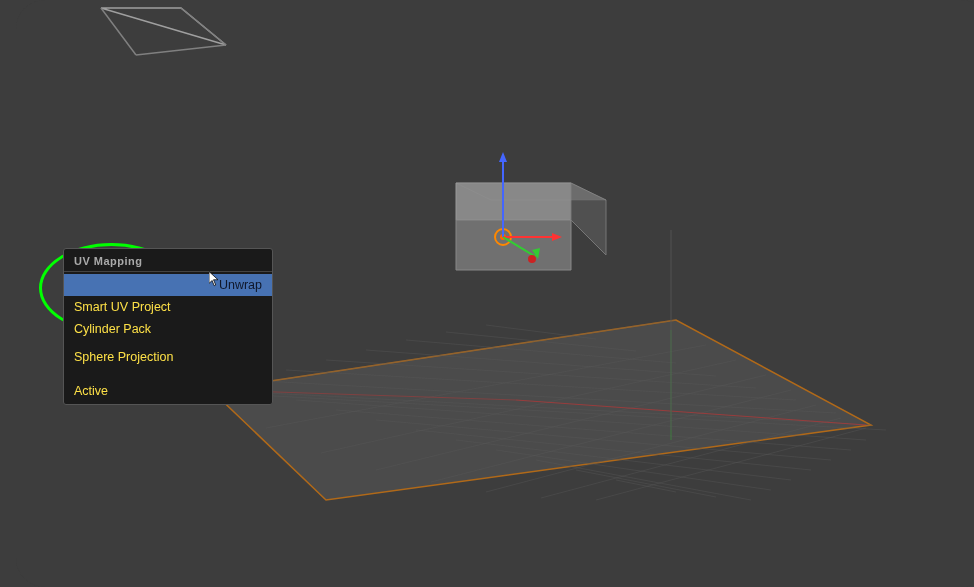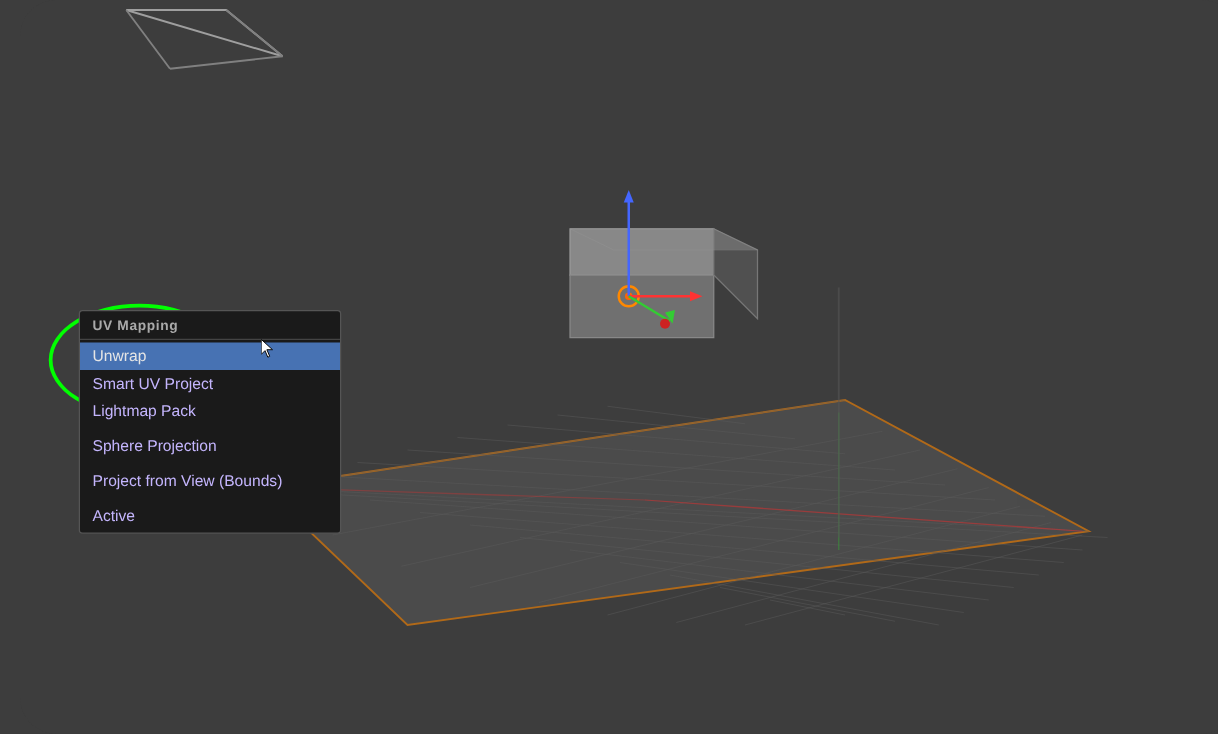--- a/index.html
+++ b/index.html
@@ -63,29 +63,30 @@
       font-size: 11px;
       padding: 4px 10px 4px 10px;
       letter-spacing: 0.5px;
       border-bottom: 1px solid #444;
       margin-bottom: 2px;
       font-weight: bold;
     }
 
     .menu-item {
       padding: 4px 10px;
-      color: #c4b5fd;
+      color: #fde047;
       cursor: pointer;
       font-size: 12.5px;
       white-space: nowrap;
     }
 
     .menu-item.active {
       background: #4772b3;
-      color: #e5e5e5;
+      color: #0f172a;
+      text-align: right;
     }
 
     .menu-separator {
       height: 6px;
     }
 
     
     .cursor {
       position: absolute;
       top: 271px;
@@ -175,29 +176,28 @@
     <circle cx="516" cy="259" r="4" fill="#cc2222"></circle>
   </svg>
 
   <div class="menu-circle"></div>
 
   <div class="context-menu">
     <div class="menu-header">UV Mapping</div>
 
     <div class="menu-item active">Unwrap</div>
     <div class="menu-item">Smart UV Project</div>
-    <div class="menu-item">Lightmap Pack</div>
+    <div class="menu-item">Cylinder Pack</div>
 
     <div class="menu-separator"></div>
 
     <div class="menu-item">Sphere Projection</div>
 
     <div class="menu-separator"></div>
 
-    <div class="menu-item">Project from View (Bounds)</div>
 
     <div class="menu-separator"></div>
 
     <div class="menu-item">Active</div>
   </div>
 
   <svg class="cursor" xmlns="http://www.w3.org/2000/svg" width="16" height="20" viewBox="0 0 16 20">
     <polygon points="0,0 0,16 4,12 7,19 9,18 6,11 12,11" fill="white" stroke="black" stroke-width="1"></polygon>
   </svg>
 

